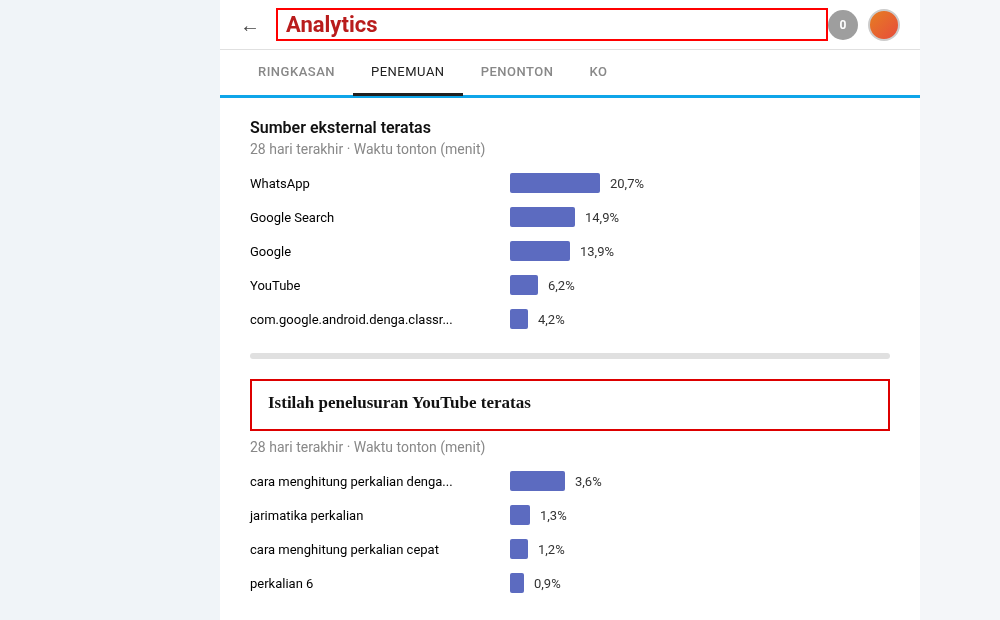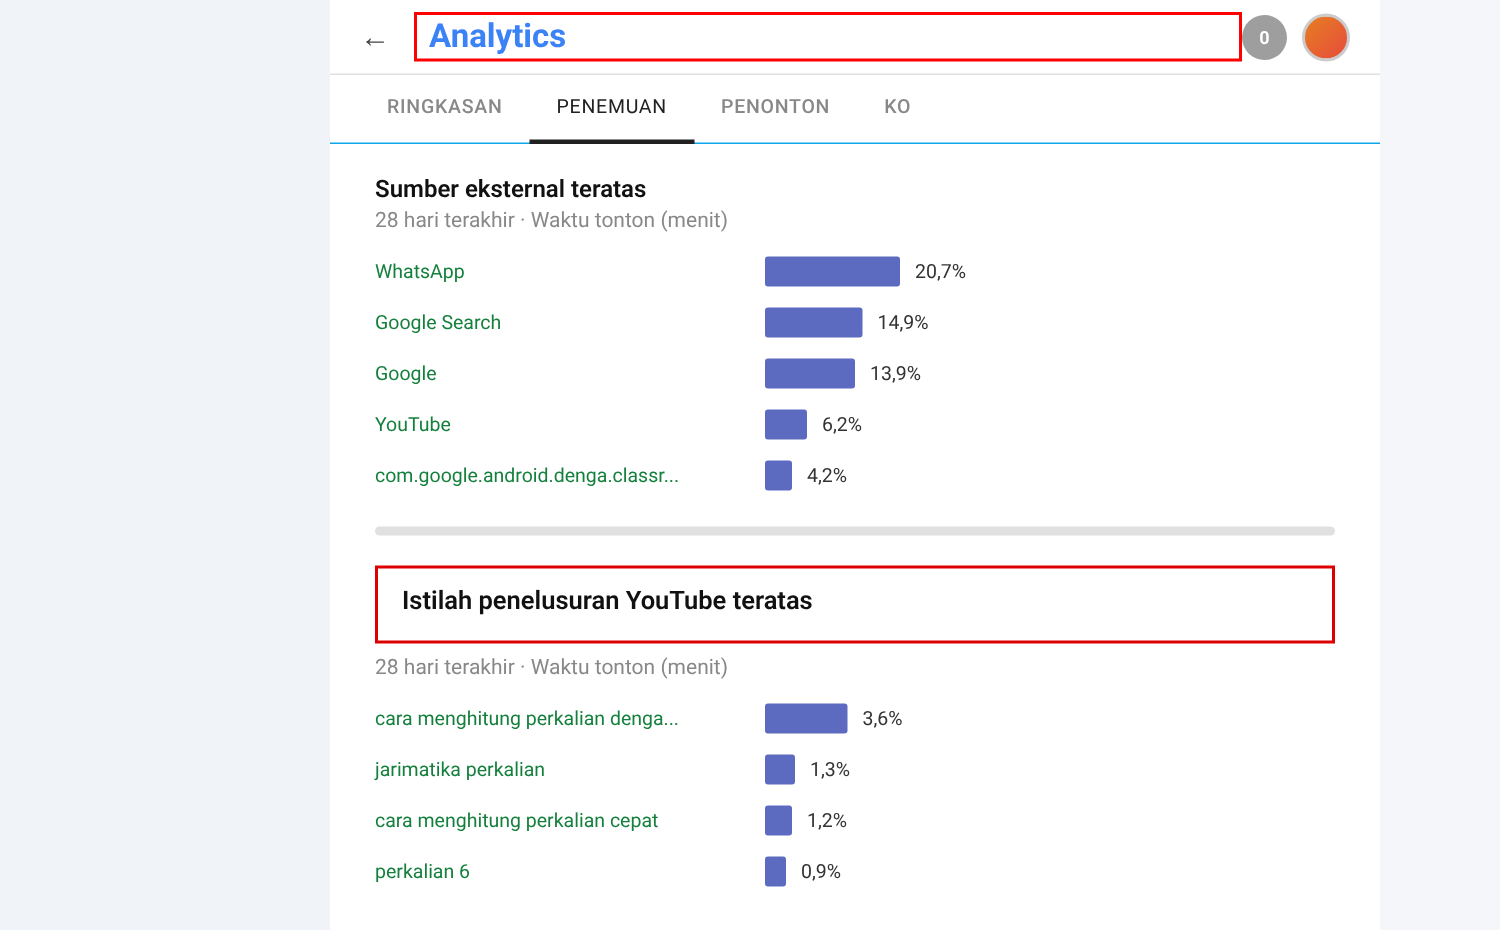--- a/index.html
+++ b/index.html
@@ -50,21 +50,21 @@
     }
     .back-btn {
       font-size: 20px;
       color: #444;
       cursor: pointer;
       margin-right: 16px;
     }
     .header-title {
       font-size: 22px;
       font-weight: 700;
-      color: #3b82f6;
+      color: #b91c1c;
       border: 2px solid red;
       padding: 2px 8px;
       flex: 1;
     }
     .header-icons {
       display: flex;
       align-items: center;
       gap: 10px;
     }
     .notification-badge {
@@ -83,21 +83,21 @@
       width: 32px;
       height: 32px;
       border-radius: 50%;
       background: linear-gradient(135deg, #e67e22, #e74c3c);
       border: 2px solid #ccc;
     }
 
     
     .tabs {
       display: flex;
-      border-bottom: 1px solid #0ea5e9;
+      border-bottom: 3px solid #0ea5e9;
       padding: 0 20px;
     }
     .tab {
       padding: 14px 18px;
       font-size: 13px;
       font-weight: 500;
       color: #888;
       cursor: pointer;
       letter-spacing: 0.5px;
       text-transform: uppercase;
@@ -134,21 +134,21 @@
     }
 
     
     .bar-row {
       display: flex;
       align-items: center;
       margin-bottom: 14px;
     }
     .bar-label {
       font-size: 13px;
-      color: #15803d;
+      color: #000000;
       width: 260px;
       flex-shrink: 0;
     }
     .bar-container {
       display: flex;
       align-items: center;
       gap: 10px;
       justify-content: flex-end;
     }
     .bar {
@@ -169,20 +169,21 @@
       border-radius: 3px;
       margin: 4px 0 20px 0;
       width: 100%;
     }
 
     
     .section-box {
       border: 2px solid #d00;
       padding: 12px 16px;
       margin-bottom: 8px;
+      font-family: Liberation Serif, serif;
     }
     .section-box .section-title {
       font-size: 17px;
       font-weight: 600;
     }
   </style>
 </head>
 <body>
 
 <div class="bg-left"></div>

